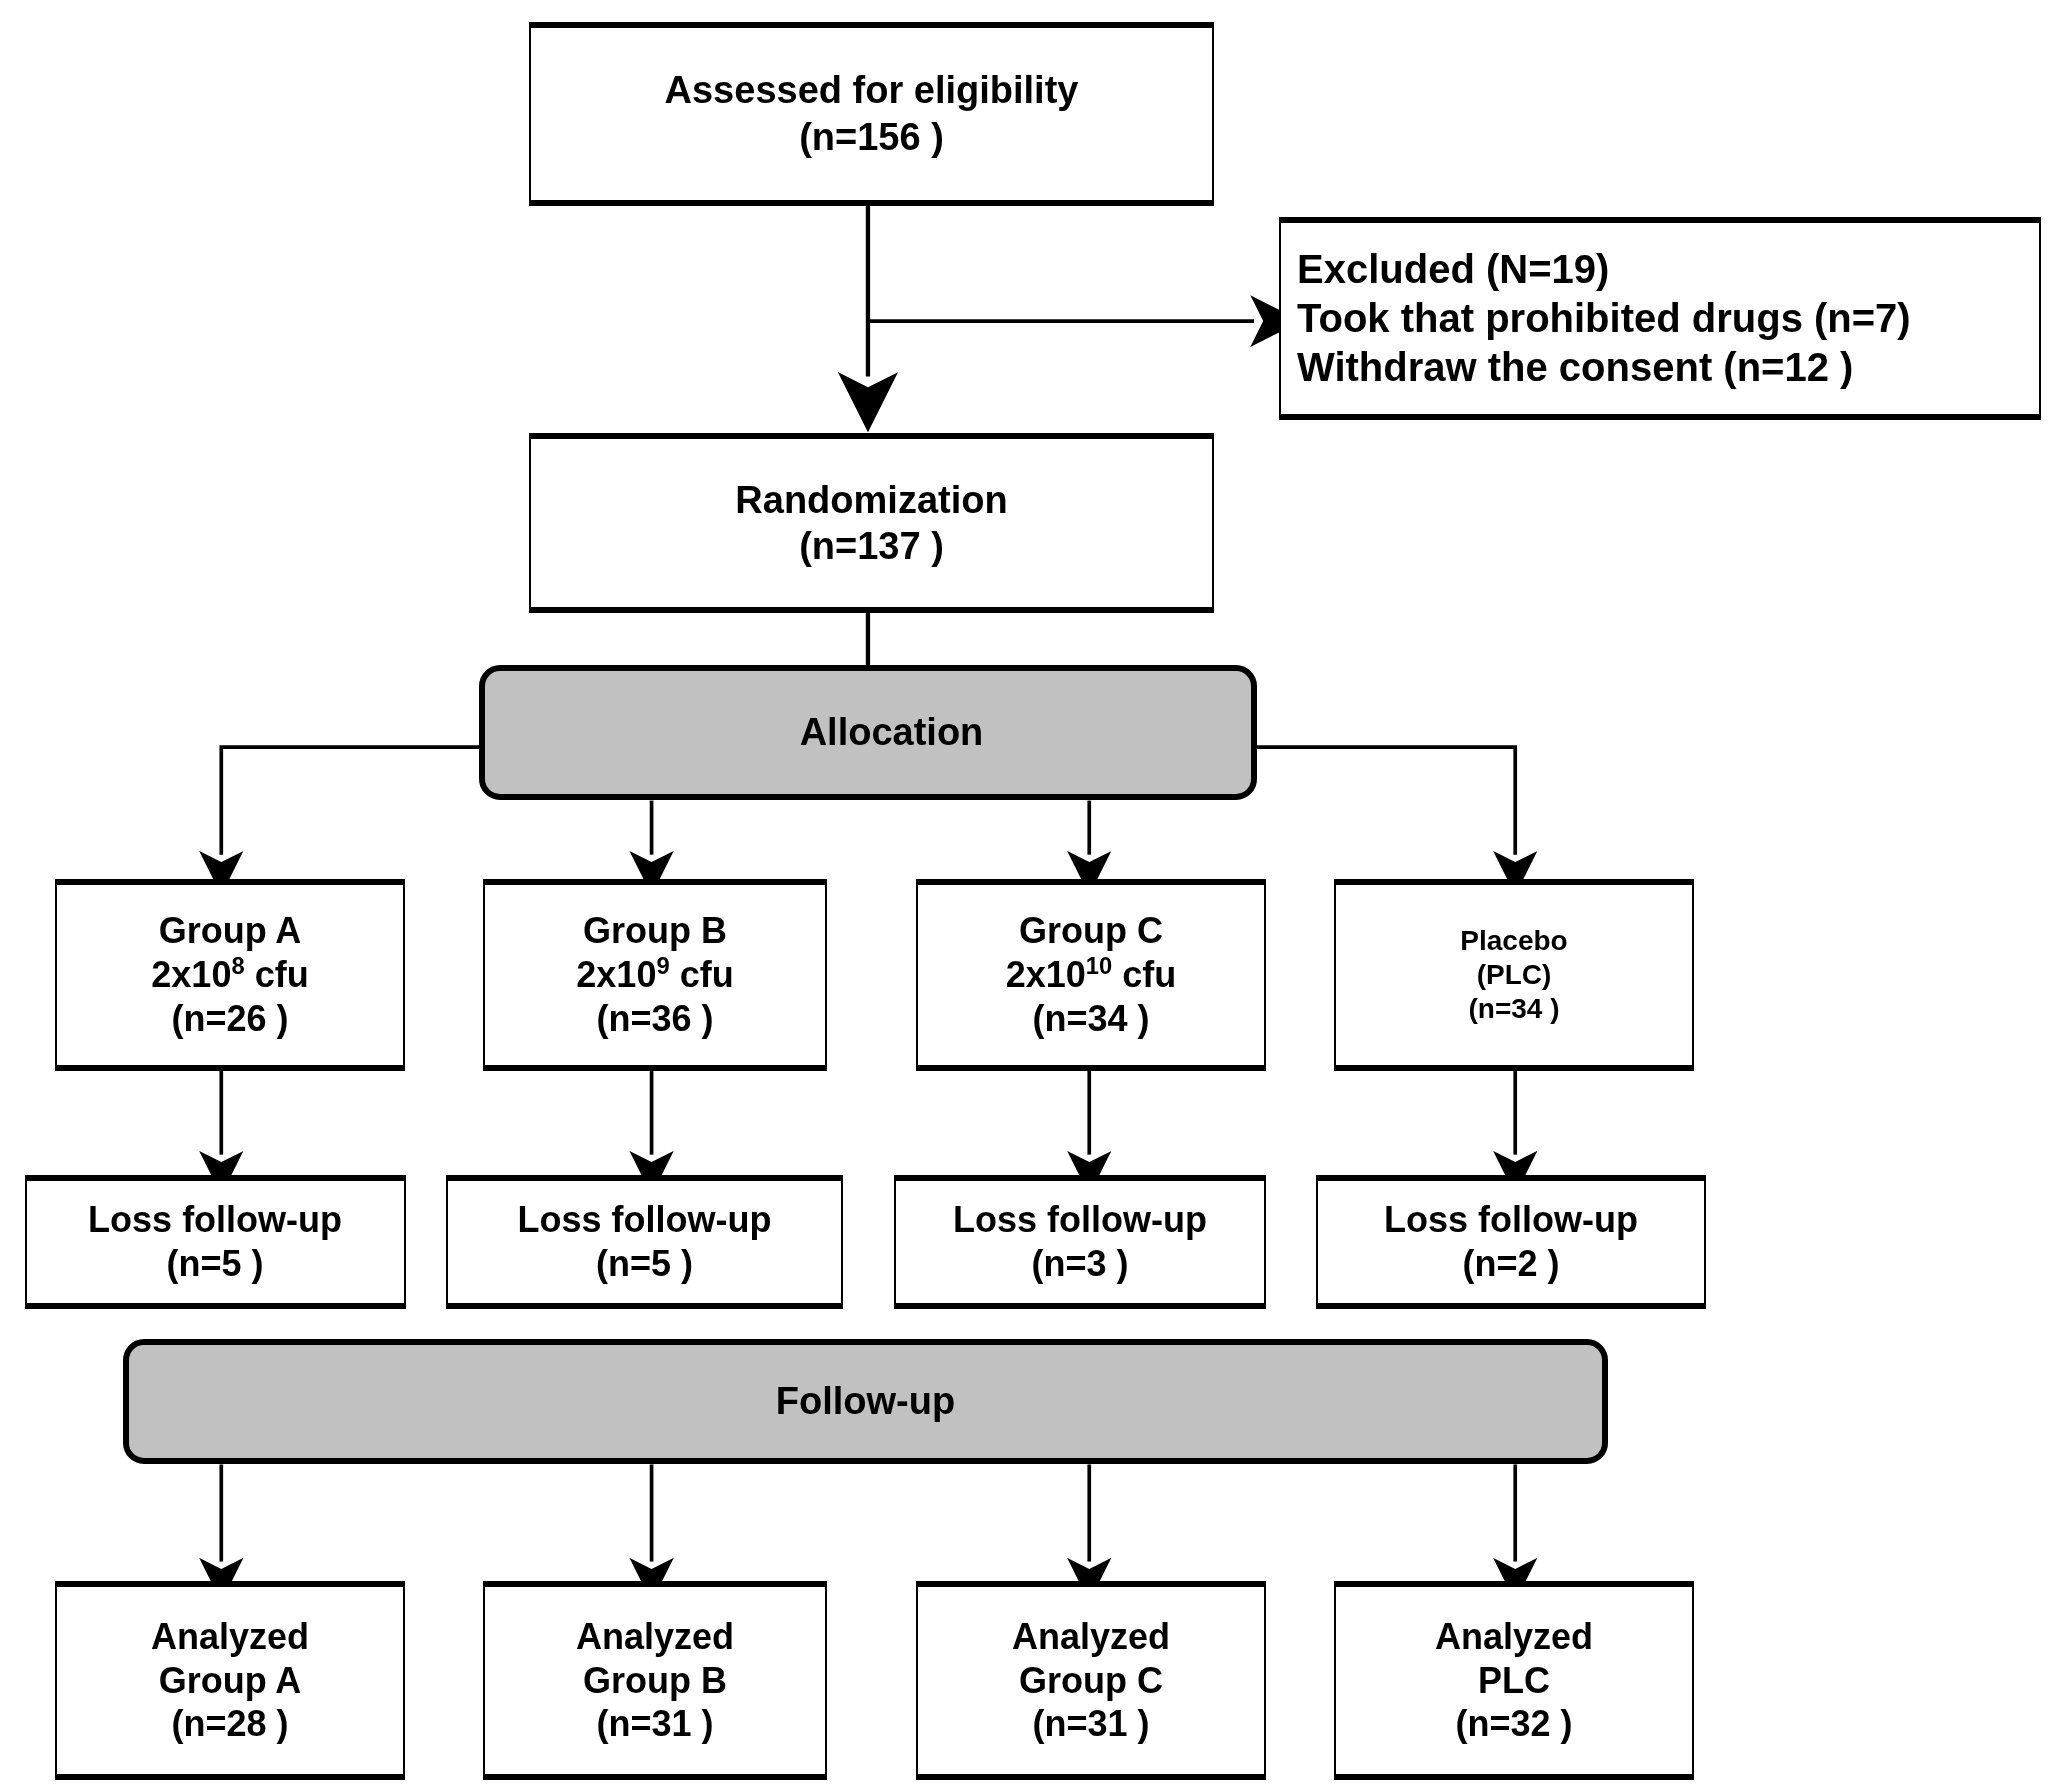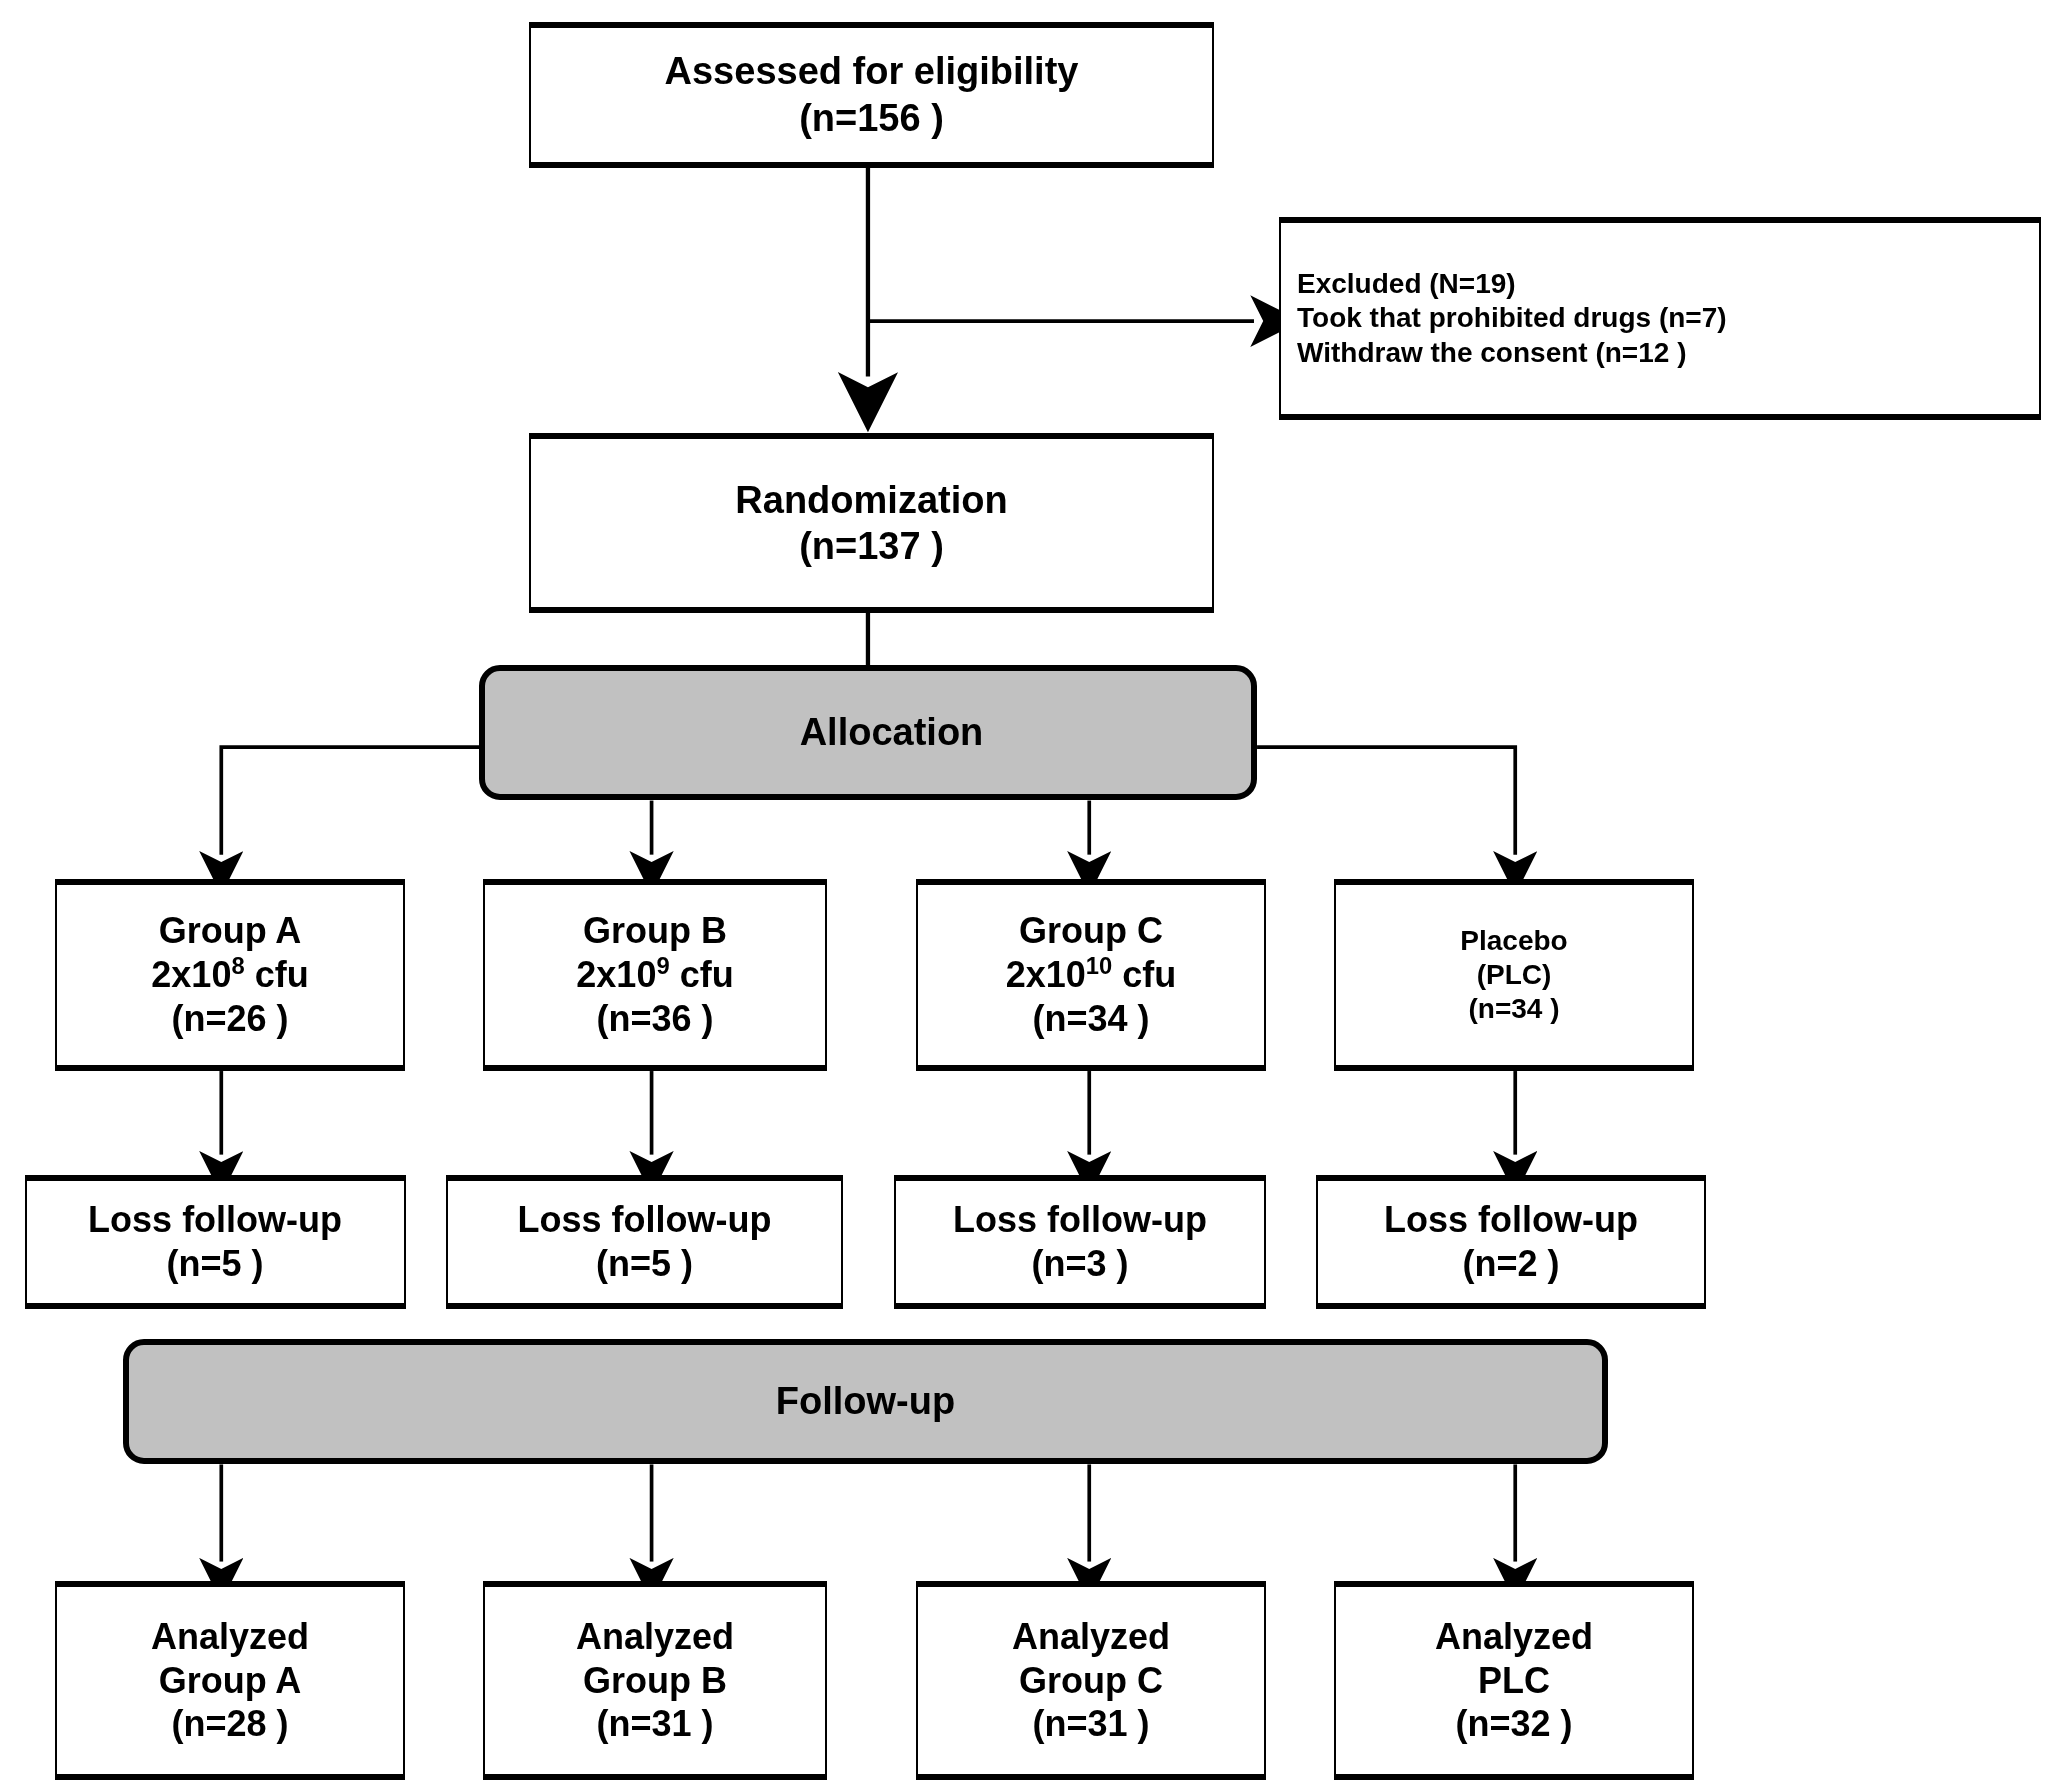--- a/index.html
+++ b/index.html
@@ -81,26 +81,26 @@
     <line x1="1060" y1="1742" x2="1060" y2="1878" stroke="#000" stroke-width="6" marker-end="url(#ah)"></line>
     <line x1="1772" y1="1742" x2="1772" y2="1878" stroke="#000" stroke-width="6" marker-end="url(#ah)"></line>
     <line x1="2465" y1="1742" x2="2465" y2="1878" stroke="#000" stroke-width="6" marker-end="url(#ah)"></line>
 
     <line x1="360" y1="2382" x2="360" y2="2540" stroke="#000" stroke-width="6" marker-end="url(#ah)"></line>
     <line x1="1060" y1="2382" x2="1060" y2="2540" stroke="#000" stroke-width="6" marker-end="url(#ah)"></line>
     <line x1="1772" y1="2382" x2="1772" y2="2540" stroke="#000" stroke-width="6" marker-end="url(#ah)"></line>
     <line x1="2465" y1="2382" x2="2465" y2="2540" stroke="#000" stroke-width="6" marker-end="url(#ah)"></line>
   </svg>
 
-  <div class="box topthick botthick" style="left:529px;top:21.5px;width:685px;height:146px;font-size:38px;">
+  <div class="box topthick botthick" style="left:529px;top:21.5px;width:685px;height:184px;font-size:38px;">
     <span class="ln">Assessed for eligibility</span>
     <span class="ln">(n=156 )</span>
   </div>
 
-  <div class="box excl topthick botthick" style="left:1279px;top:217px;width:762px;height:203px;font-size:28px;">
+  <div class="box excl topthick botthick" style="left:1279px;top:217px;width:762px;height:203px;font-size:40px;">
     <span class="ln">Excluded (N=19)</span>
     <span class="ln">Took that prohibited drugs (n=7)</span>
     <span class="ln">Withdraw the consent (n=12 )</span>
   </div>
 
   <div class="box topthick botthick" style="left:529px;top:393px;width:685px;height:180px;font-size:38px;margin-top:40px;">
     <span class="ln">Randomization</span>
     <span class="ln">(n=137 )</span>
   </div>
 

